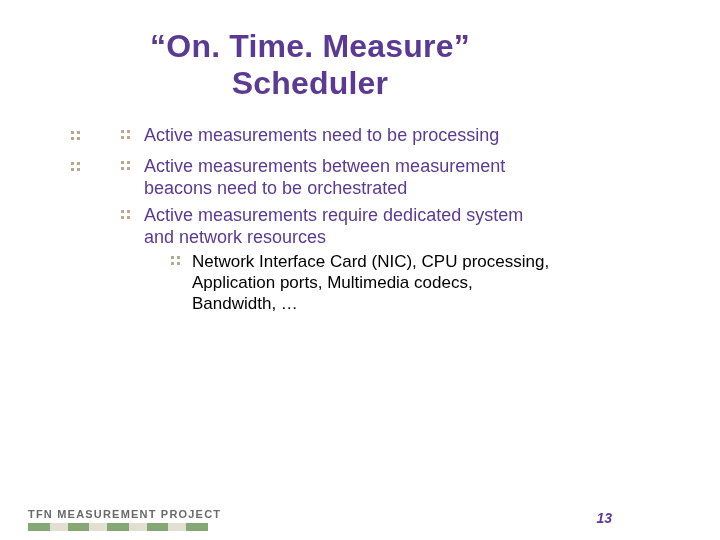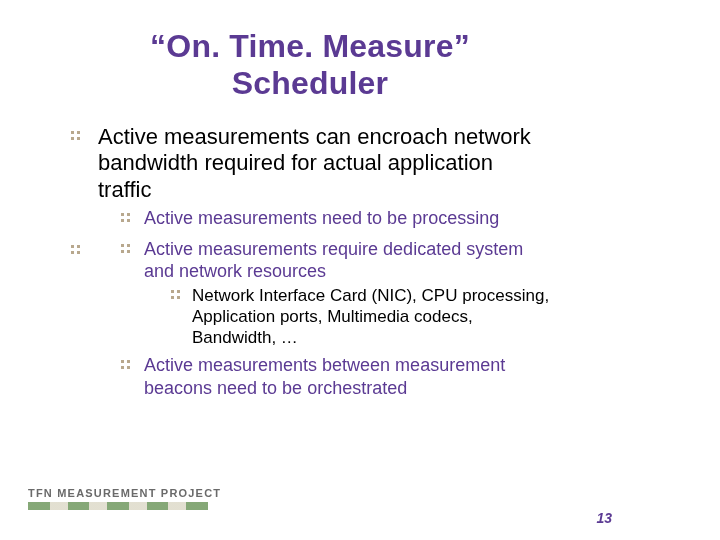--- a/index.html
+++ b/index.html
@@ -78,21 +78,21 @@
       radial-gradient(circle, #b8a88e 52%, transparent 55%) 0 0 / 5px 5px,
       radial-gradient(circle, #b8a88e 52%, transparent 55%) 6px 0 / 5px 5px,
       radial-gradient(circle, #b8a88e 52%, transparent 55%) 0 6px / 5px 5px,
       radial-gradient(circle, #b8a88e 52%, transparent 55%) 6px 6px / 5px 5px;
     background-repeat: no-repeat;
   }
   
   .footer-logo {
     position: absolute;
     left: 28px;
-    bottom: 30px;
+    bottom: 9px;
   }
   .footer-logo .line1 {
     font-size: 11px;
     letter-spacing: 1.2px;
     color: #6a6a6a;
     font-weight: 600;
   }
   .footer-logo .bar {
     margin-top: 3px;
     width: 180px;
@@ -117,39 +117,38 @@
 </style>
 </head>
 <body>
 
 <div class="slide">
 
   <h1 class="title">“On. Time. Measure” Scheduler</h1>
 
   <ul class="lvl1">
     <li class="b">
-      <span>Active measurements can encroach network bandwidth required for actual application traffic</span>
       <ul class="lvl2">
         <li class="b">
           <span>Active measurements need to be processing</span>
         </li>
       </ul>
     </li>
     <li class="b">
       <ul class="lvl2">
         <li class="b">
+          <span>Active measurements between measurement beacons need to be orchestrated</span>
+        </li>
+        <li class="b">
           <span>Active measurements require dedicated system and network resources</span>
           <ul class="lvl3">
             <li class="b">
               <span>Network Interface Card (NIC), CPU processing, Application ports, Multimedia codecs, Bandwidth, …</span>
             </li>
           </ul>
-        </li>
-        <li class="b">
-          <span>Active measurements between measurement beacons need to be orchestrated</span>
         </li>
       </ul>
     </li>
   </ul>
 
   <div class="footer-logo">
     <div class="line1">TFN MEASUREMENT PROJECT</div>
     <div class="bar"></div>
   </div>
 

